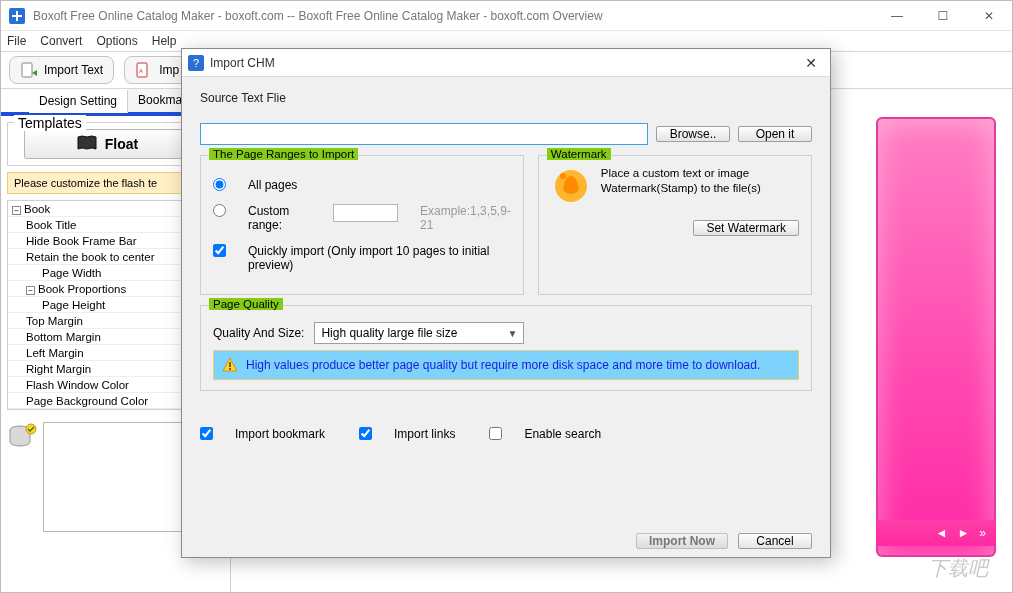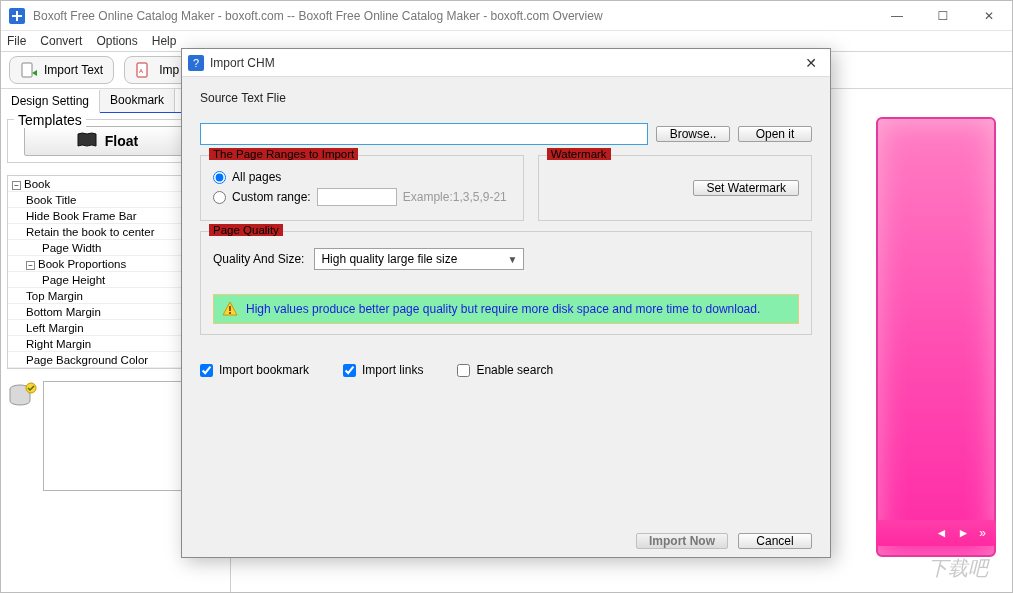--- a/index.html
+++ b/index.html
@@ -14,21 +14,21 @@
   .titlebar .winbtn { width: 46px; height: 30px; display: flex; align-items: center; justify-content: center; color: #555; }
   .menubar { height: 20px; display: flex; align-items: center; padding: 0 6px; gap: 14px; color: #333; text-align: right; }
   .menubar span { }
   .toolbar { height: 38px; border-top: 1px solid #d6d6d6; border-bottom: 1px solid #d6d6d6; display: flex; align-items: center; padding: 0 8px; gap: 10px; background: #fff; }
   .toolbtn { display: flex; align-items: center; gap: 6px; border: 1px solid #c3c3c3; border-radius: 8px; padding: 4px 10px; background: #f6f6f6; }
   .toolbtn .ico { width: 18px; height: 18px; }
   .content-row { flex: 1; display: flex; min-height: 0; }
 
   
   .leftpanel { width: 230px; border-right: 1px solid #cfcfcf; display: flex; flex-direction: column; }
-  .tabs { display: flex; border-bottom: 1px solid #1d4ed8; }
+  .tabs { display: flex; border-bottom: 4px solid #1d4ed8; padding-left: 28px; }
   .tab { padding: 4px 10px; background: #f5f5f5; border-right: 1px solid #cfcfcf; }
   .tab.active { background: #fff; border-bottom: 1px solid #fff; position: relative; top: 1px; }
   .gp { border: 1px solid #cfcfcf; margin: 6px; padding: 6px 6px 6px 6px; position: relative; }
   .gp .legend { position: absolute; top: -8px; left: 6px; background: #fff; padding: 0 4px; font-size: 14px; }
   .template-row { display: flex; align-items: center; gap: 8px; padding-left: 10px; }
   .template-btn { flex: 1; height: 30px; display: flex; align-items: center; justify-content: center; gap: 8px; font-weight: bold; font-size: 14px; background: linear-gradient(#fefefe,#e9e9e9); border: 1px solid #b5b5b5; border-radius: 2px; }
   .dropdown-mini { width: 18px; height: 30px; border: 1px solid #b5b5b5; background: linear-gradient(#fefefe,#e9e9e9); display: flex; align-items: center; justify-content: center; }
   .yellow-msg { margin: 0 6px; padding: 4px 6px; background: #ffefc4; border: 1px solid #e8cd7d; font-size: 11px; white-space: nowrap; overflow: hidden; }
 
   .tree { margin: 6px; border: 1px solid #cfcfcf; font-size: 11.5px; }
@@ -57,31 +57,31 @@
   .dlg-title .x { width: 26px; height: 20px; display: flex; align-items: center; justify-content: center; font-size: 14px; color: #333; }
   .dlg-body { flex: 1; padding: 14px 18px 10px 18px; display: flex; flex-direction: column; gap: 10px; }
   .fld-label { color: #222; margin-bottom: 18px; }
   .row-flex { display: flex; align-items: center; gap: 8px; }
   .txtbox { flex: 1; height: 22px; border: 1px solid #3aa0e0; background: #fff; }
   .btn { height: 16px; min-width: 74px; padding: 0 12px; background: linear-gradient(#fefefe,#e4e4e4); border: 1px solid #9f9f9f; border-radius: 2px; display: inline-flex; align-items: center; justify-content: center; }
   .btn.primary { background: linear-gradient(#f3f3f3,#dcdcdc); font-weight: bold; color: #777; border-color:#bfbfbf; }
 
   .two-col { display: flex; gap: 14px; }
   .fieldset { border: 1px solid #cfcfcf; padding: 10px 12px; position: relative; }
-  .fieldset .legend { position: absolute; top: -8px; left: 8px; background: #b91c1c; padding: 0 4px; font-size: 11.5px; }
-  .radio, .check { display: flex; align-items: center; gap: 6px; margin: 4px 0; }
+  .fieldset .legend { position: absolute; top: -8px; left: 8px; background: #84cc16; padding: 0 4px; font-size: 11.5px; }
+  .radio, .check { display: flex; align-items: flex-start; gap: 22px; margin: 12px 0; }
   .radio input, .check input { margin:0; }
   .hint { color: #9a9a9a; }
   .range-input { width: 80px; height: 18px; border: 1px solid #b5b5b5; background:#fff; }
 
   .pq-row { display:flex; align-items:center; gap:10px; margin-top:6px; }
   .combo { width: 210px; height: 22px; border:1px solid #9f9f9f; background:#fff; display:flex; align-items:center; padding:0 6px; justify-content:space-between; }
   .combo .caret { font-size:10px; color:#555; }
 
-  .info-banner { margin-top: 24px; background: #86efac; border: 1px solid #e8cd7d; padding: 6px 8px; display: flex; align-items: center; gap: 8px; color: #1a1adf; }
+  .info-banner { margin-top: 6px; background: #7dd3fc; border: 1px solid #e8cd7d; padding: 6px 8px; display: flex; align-items: center; gap: 8px; color: #1a1adf; }
   .warn-ico { width: 16px; height: 16px; }
 
   .bottom-checks { display:flex; gap:34px; margin-top:14px; }
   .dlg-buttons { display:flex; justify-content:flex-end; gap:10px; padding: 10px 18px 8px 0; }
 
   .wm-row { display:flex; gap:10px; align-items:flex-start; }
   .wm-icon { width:40px; height:40px; }
   .wm-text { font-size:11.5px; line-height:1.3; }
   .wm-btn-row { display:flex; justify-content:flex-end; margin-top:14px; }
 
@@ -146,20 +146,21 @@
         <div class="template-row">
           <div class="template-btn">
             <span><svg width="20" height="16" viewBox="0 0 20 16">
                   <path d="M1 2 q4 -2 9 0 q5 -2 9 0 v12 q-4 -2 -9 0 q-5 -2 -9 0 z" fill="#333" stroke="#111"></path>
                 </svg></span>
             <span>Float</span>
           </div>
           <div class="dropdown-mini">▾</div>
         </div>
       </div>
+      <div class="yellow-msg">Please customize the flash te</div>
 
       <div class="tree">
         <div class="row">
             <span class="lbl"><span class="expander">−</span><span>Book</span></span>
             <span class="val"></span>
           </div>
         <div class="row ind1">
             <span class="lbl">Book Title</span>
             <span class="val">ww</span>
           </div>
@@ -191,20 +192,24 @@
             <span class="lbl">Bottom Margin</span>
             <span class="val">10</span>
           </div>
         <div class="row ind1">
             <span class="lbl">Left Margin</span>
             <span class="val">60</span>
           </div>
         <div class="row ind1">
             <span class="lbl">Right Margin</span>
             <span class="val">60</span>
+          </div>
+        <div class="row ind1">
+            <span class="lbl">Flash Window Color</span>
+            <span class="val"><span class="color-swatch pink-sw"></span></span>
           </div>
         <div class="row ind1">
             <span class="lbl">Page Background Color</span>
             <span class="val"><span class="color-swatch white-sw"></span></span>
           </div>
       </div>
 
       <div class="thumb-area">
         <span class="dbicon"><svg viewBox="0 0 30 30">
               <ellipse cx="13" cy="8" rx="10" ry="4" fill="#d9d9d9" stroke="#999"></ellipse>
@@ -250,24 +255,39 @@
         <label class="radio">
             <input type="radio" checked="" style="">
             <span>All pages</span>
           </label>
         <div class="radio">
           <input type="radio" style="">
           <span>Custom range:</span>
           <span class="range-input"></span>
           <span class="hint">Example:1,3,5,9-21</span>
         </div>
+        <label class="check" style="margin-top:12px">
+            <input type="checkbox" checked="" style="">
+            <span>Quickly import (Only import 10 pages to  initial  preview)</span>
+          </label>
       </div>
 
       <div class="fieldset" style="flex:1">
         <span class="legend">Watermark</span>
+        <div class="wm-row">
+          <span class="wm-icon"><svg viewBox="0 0 40 40">
+                <circle cx="20" cy="20" r="16" fill="#ffb62e"></circle>
+                <path d="M12 24 q8 8 16 0 q-2 -14 -8 -14 q-6 0 -8 14" fill="#ff8c00"></path>
+                <circle cx="12" cy="10" r="3" fill="#ff8c00"></circle>
+              </svg></span>
+          <div class="wm-text">
+            <div>Place a custom text or image</div>
+            <div>Watermark(Stamp) to the file(s)</div>
+          </div>
+        </div>
         <div class="wm-btn-row">
             <div class="btn">Set Watermark</div>
           </div>
       </div>
     </div>
 
     <div class="fieldset">
       <span class="legend">Page Quality</span>
       <div class="pq-row">
         <span>Quality And Size:</span>

